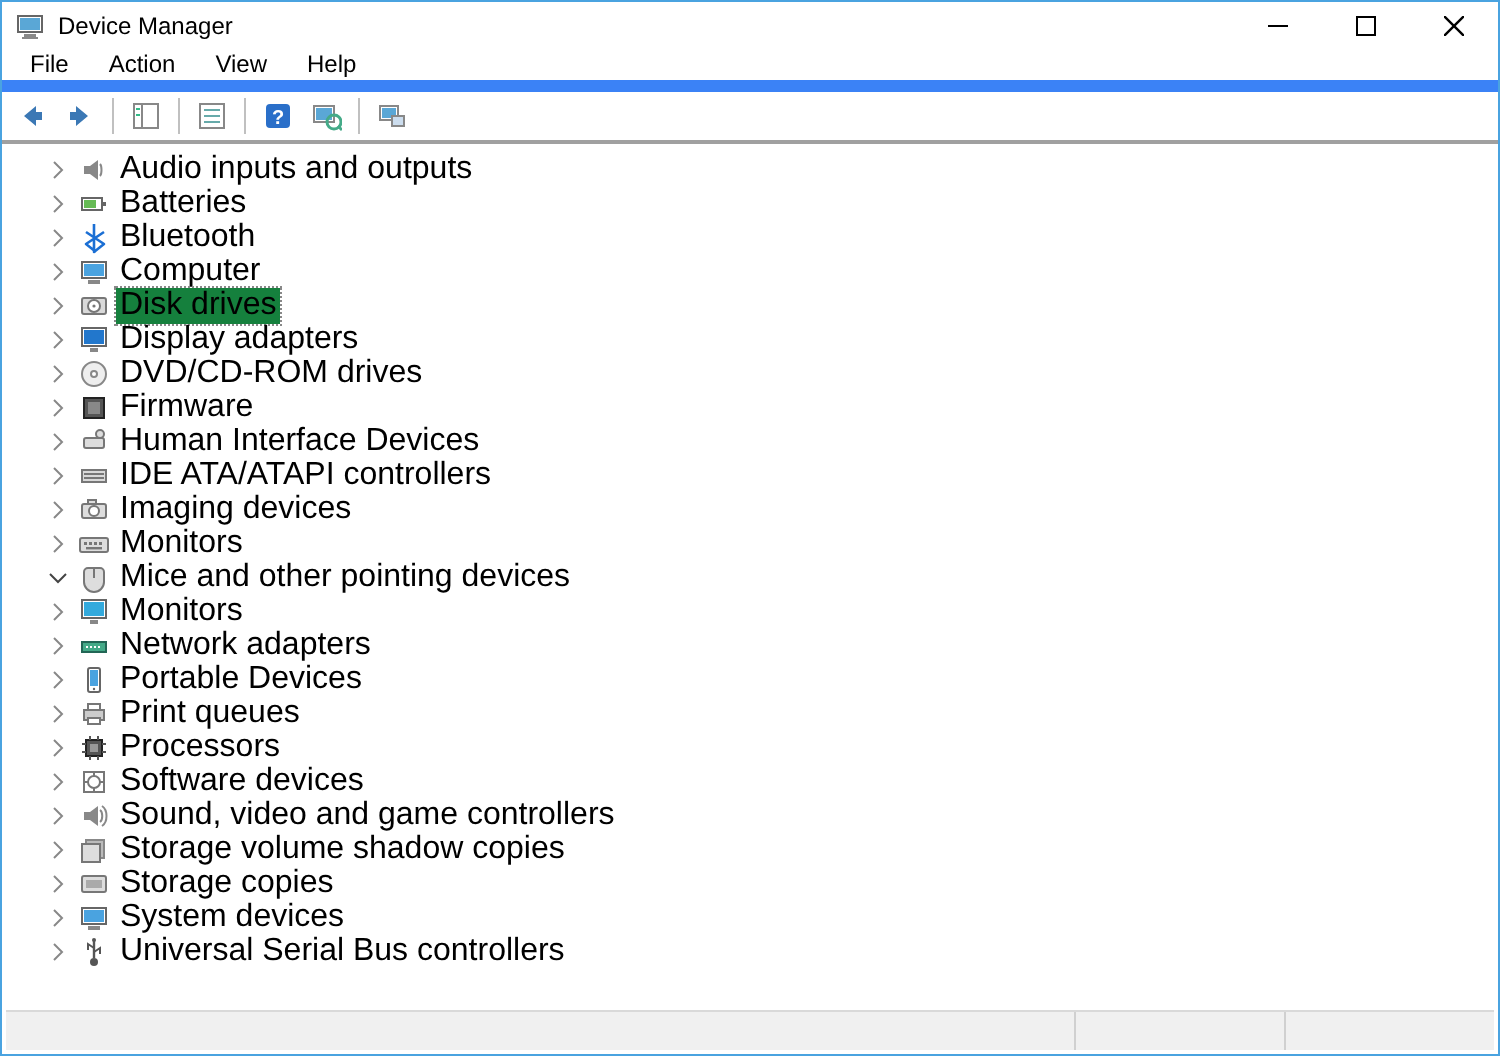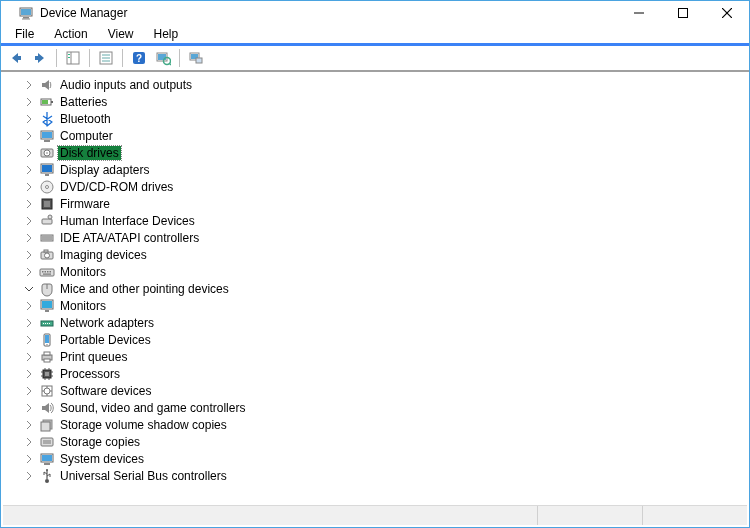--- a/index.html
+++ b/index.html
@@ -13,39 +13,39 @@
     border: 1px solid #4aa3e0;
     border-top: none;
     position: relative;
   }
   
   .titlebar {
     display: flex;
     align-items: center;
     height: 24px;
     background: #fff;
-    padding-left: 17px;
+    padding-left: 6px;
     border-top: 1px solid #4aa3e0;
   }
   .titlebar .app-icon { width: 16px; height: 16px; margin-right: 6px; }
   .titlebar .title { font-size: 12px; color: #000; flex: 0 0 auto; }
   .titlebar .spacer { flex: 1; }
   .win-btn {
     width: 44px; height: 24px; display: flex; align-items: center; justify-content: center;
     color: #000; cursor: pointer;
   }
 
   
   .menubar {
     display: flex;
     align-items: center;
     height: 22px;
     padding: 0 4px;
     background: #fff;
-    border-bottom: 3px solid #3b82f6;
+    border-bottom: 6px solid #3b82f6;
   }
   .menu-item { padding: 2px 10px; cursor: pointer; font-size: 12px; }
 
   
   .toolbar {
     display: flex;
     align-items: center;
     height: 26px;
     padding: 2px 4px;
     background: #fff;
@@ -63,21 +63,21 @@
     position: absolute;
     top: 74px; left: 1px; right: 1px; bottom: 1px;
     overflow-y: scroll;
     background: #fff;
     padding-top: 2px;
   }
   .tree { padding-left: 20px; }
   .node { display: flex; align-items: center; height: 17px; white-space: nowrap; }
   .node .chev { width: 14px; height: 14px; display: flex; align-items: center; justify-content: center; flex-shrink: 0; cursor: pointer; color:#666;}
   .node .dev-icon { width: 16px; height: 16px; margin: 0 3px; flex-shrink: 0; display:flex;align-items:center;justify-content:center;}
-  .node .label { font-size: 12px; color: #000; padding: 0 2px; }
+  .node .label { font-size: 16px; color: #000; padding: 0 2px; }
   .node.selected .label { background: #15803d; outline: 1px dotted #888; }
   .children { padding-left: 28px; }
   .children .node .chev { visibility: hidden; }
 
   
   .tree-wrap::-webkit-scrollbar { width: 17px; }
   .tree-wrap::-webkit-scrollbar-track { background: #f0f0f0; }
   .tree-wrap::-webkit-scrollbar-thumb { background: #c2c2c2; }
   .tree-wrap::-webkit-scrollbar-button { background: #f0f0f0; height:17px; display:block;}
 

